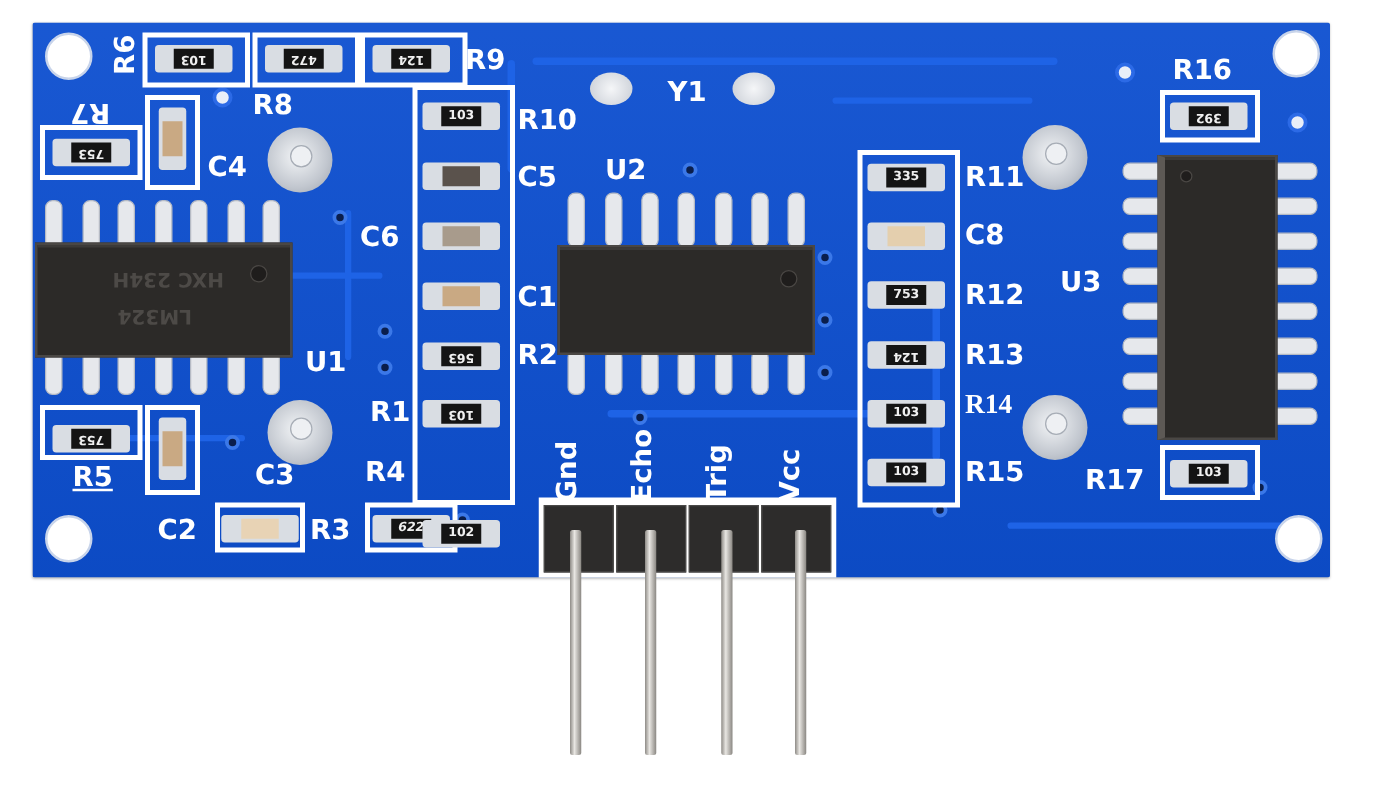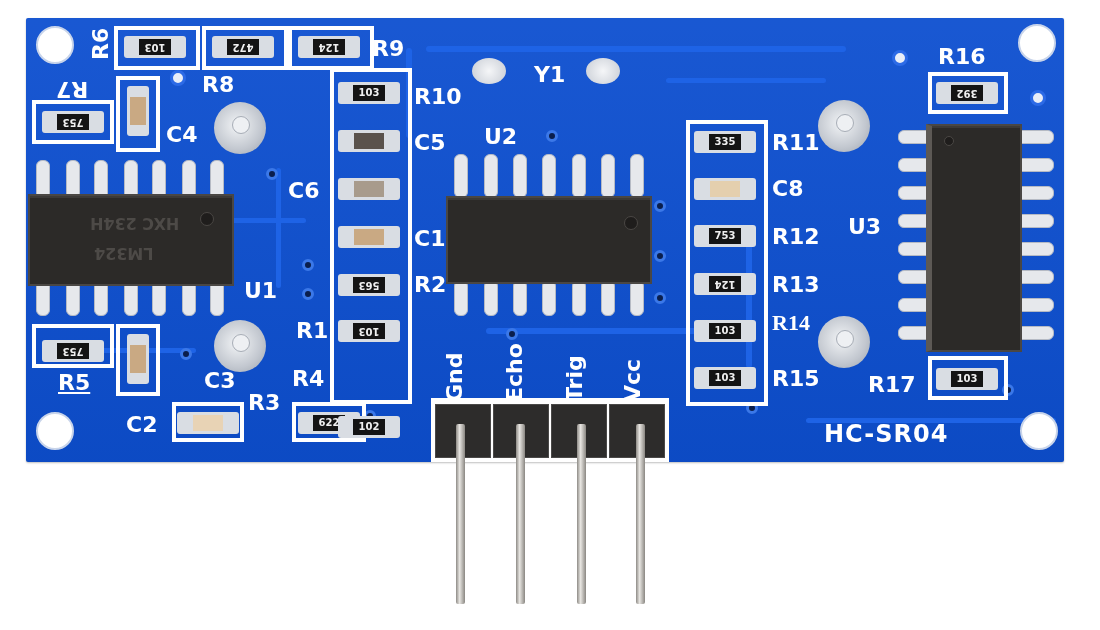--- a/index.html
+++ b/index.html
@@ -193,23 +193,23 @@
   <div class="smd-cap vert" style="left:101px;top:316px;">
       <div class="body"></div>
     </div>
   <div class="silk" style="left:138px;top:352px;margin-left:40px;">C3</div>
 
   <div class="silk" style="left:100px;top:396px;">C2</div>
   <div class="silk-frame" style="left:146px;top:384px;width:72px;height:40px;"></div>
   <div class="smd-cap" style="left:151px;top:394px;">
       <div class="body" style="background:#e8d3b5;"></div>
     </div>
-  <div class="silk" style="left:222px;top:374px;">R3</div>
+  <div class="silk" style="left:222px;top:396px;">R3</div>
   <div class="silk-frame" style="left:266px;top:384px;width:74px;height:40px;"></div>
-  <div class="smd-res" style="left:272px;top:394px;">
+  <div class="smd-res" style="left:272px;top:394px;font-style:italic;">
       <div class="body">622</div>
     </div>
 
   <div class="silk-frame" style="left:304px;top:50px;width:82px;height:336px;"></div>
   <div class="smd-res" style="left:312px;top:64px;">
       <div class="body">103</div>
     </div>
   <div class="silk" style="left:388px;top:68px;">R10</div>
   <div class="smd-cap" style="left:312px;top:112px;">
       <div class="body dark"></div>
@@ -314,21 +314,20 @@
   <div class="ic" style="left:900px;top:106px;width:96px;height:228px;border-left:6px solid #5d5955;">
     <div class="dot" style="left:12px;top:10px;width:10px;height:10px;"></div>
   </div>
 
   <div class="silk" style="left:842px;top:356px;">R17</div>
   <div class="silk-frame" style="left:902px;top:338px;width:80px;height:44px;"></div>
   <div class="smd-res" style="left:910px;top:350px;">
       <div class="body">103</div>
     </div>
 
-  <div class="silk board-name" style="left:798px;top:404px;">HC-SR04</div>
 </div>
 
 <div class="header-block"></div>
 <div class="header-housing">
   <div class="header-cell"></div>
   <div class="header-cell"></div>
   <div class="header-cell"></div>
   <div class="header-cell"></div>
 </div>
 <div class="header-pin" style="left:456px;top:424px;height:180px;"></div>

